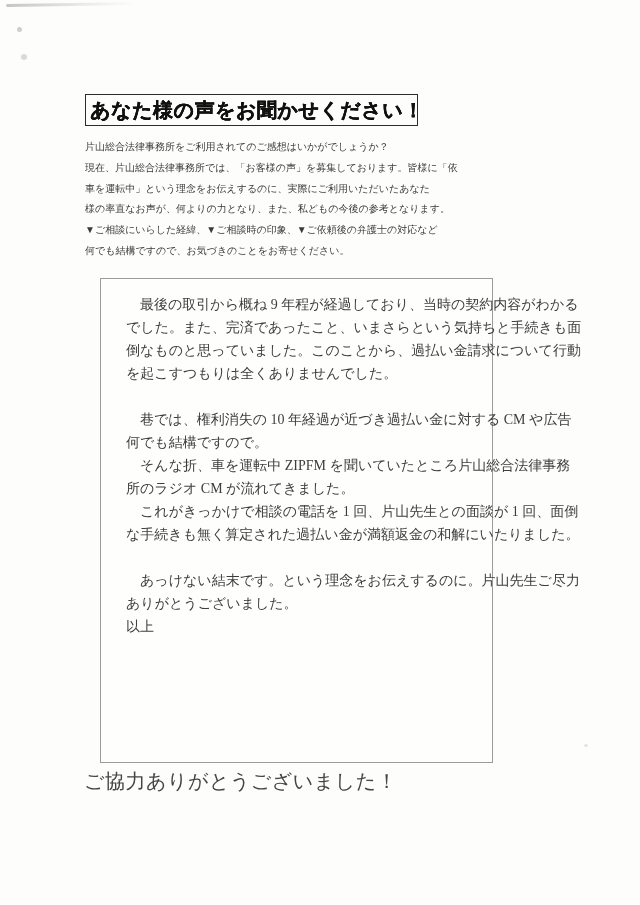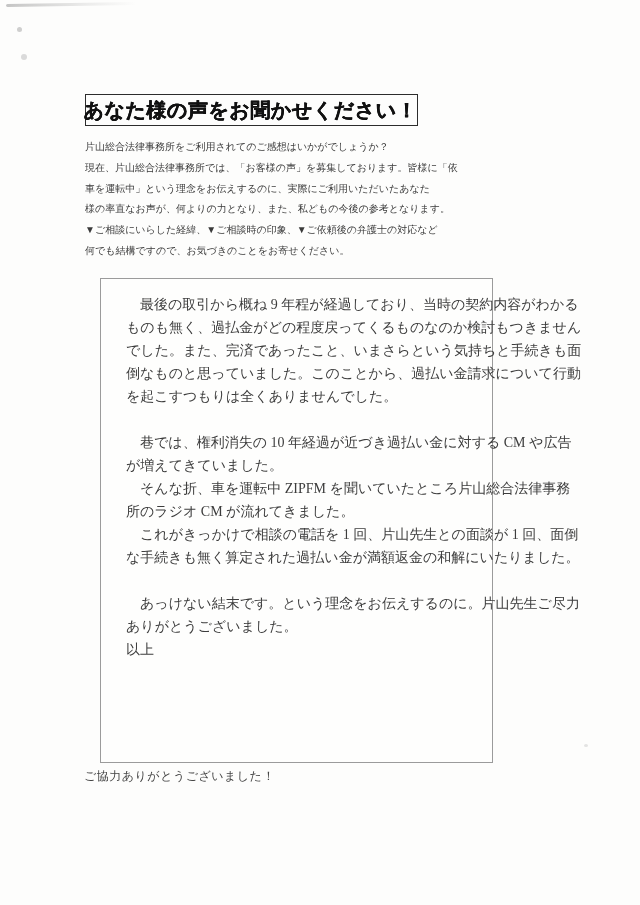--- a/index.html
+++ b/index.html
@@ -29,21 +29,20 @@
   .speck-3 { left: 584px; top: 744px; width: 4px; height: 3px; background: rgba(150,150,150,.25); }
 
   
   .title-box {
     position: absolute; left: 85px; top: 94px;
     width: 333px; height: 32px;
     border: 1px solid #2c2c2c;
     background: #fdfdfc;
     display: flex; align-items: center;
     padding-left: 4px;
-    justify-content: flex-end;
   }
   .title-text {
     font-size: 20px;
     font-weight: 900;
     color: #111;
     letter-spacing: .5px;
     white-space: nowrap;
     text-shadow: 0 0 .6px #111, .4px 0 0 #111;
   }
 
@@ -71,21 +70,21 @@
     font-size: 14px;
     line-height: 23px;
     color: #3d3d3d;
   }
   .t-line { white-space: nowrap; min-height: 23px; }
   .t-closing { padding-right: 14px; min-height: 23px; }
 
   
   .footer-thanks {
     position: absolute; left: 84px; top: 768px;
-    font-size: 12px;
+    font-size: 20px;
     color: #454545;
     letter-spacing: .5px;
   }
 </style>
 </head>
 <body>
 
 <div class="page">
 
   <div class="smudge"></div>
@@ -102,27 +101,26 @@
     <div class="intro-line">現在、片山総合法律事務所では、「お客様の声」を募集しております。皆様に「依</div>
     <div class="intro-line">車を運転中」という理念をお伝えするのに、実際にご利用いただいたあなた</div>
     <div class="intro-line">様の率直なお声が、何よりの力となり、また、私どもの今後の参考となります。</div>
     <div class="intro-line">▼ご相談にいらした経緯、▼ご相談時の印象、▼ご依頼後の弁護士の対応など</div>
     <div class="intro-line">何でも結構ですので、お気づきのことをお寄せください。</div>
   </div>
 
   <div class="testimonial-box">
     <div class="testimonial-text">
       <div class="t-line">　最後の取引から概ね 9 年程が経過しており、当時の契約内容がわかる</div>
-      <div class="t-line">ものも無く、過払金がどの程度戻ってくるものなのか検討もつきません</div>
       <div class="t-line">でした。また、完済であったこと、いまさらという気持ちと手続きも面</div>
       <div class="t-line">倒なものと思っていました。このことから、過払い金請求について行動</div>
       <div class="t-line">を起こすつもりは全くありませんでした。</div>
       <div class="t-line"></div>
       <div class="t-line">　巷では、権利消失の 10 年経過が近づき過払い金に対する CM や広告</div>
-      <div class="t-line">が増えてきていました。</div>
+      <div class="t-line">何でも結構ですので。</div>
       <div class="t-line">　そんな折、車を運転中 ZIPFM を聞いていたところ片山総合法律事務</div>
       <div class="t-line">所のラジオ CM が流れてきました。</div>
       <div class="t-line">　これがきっかけで相談の電話を 1 回、片山先生との面談が 1 回、面倒</div>
       <div class="t-line">な手続きも無く算定された過払い金が満額返金の和解にいたりました。</div>
       <div class="t-line"></div>
       <div class="t-line">　あっけない結末です。という理念をお伝えするのに。片山先生ご尽力</div>
       <div class="t-line">ありがとうございました。</div>
       <div class="t-closing">以上</div>
     </div>
   </div>

